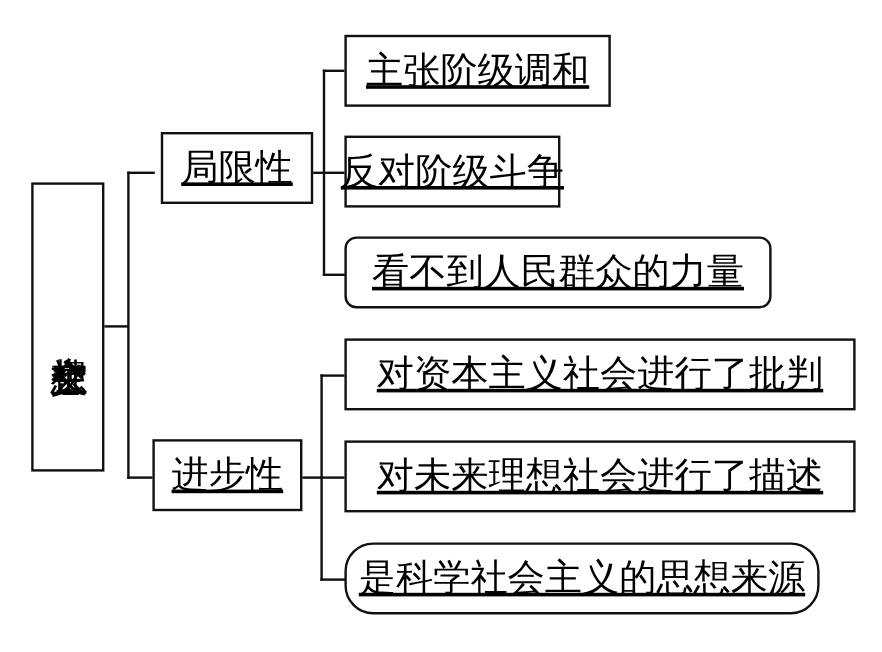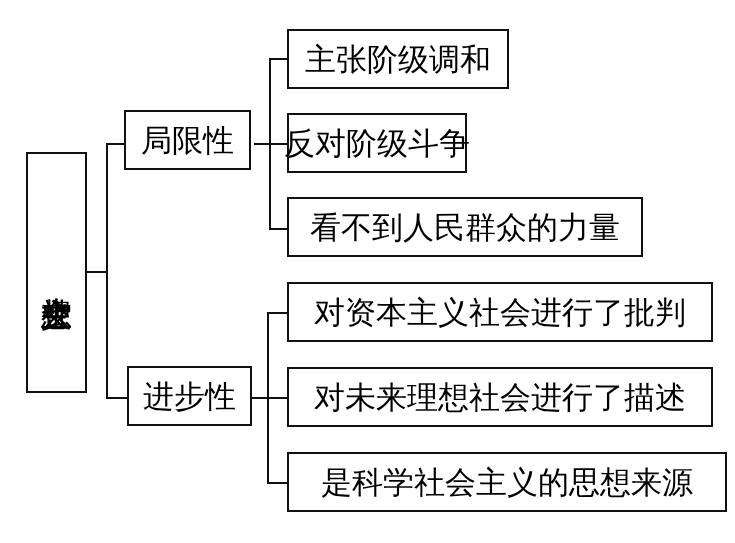--- a/index.html
+++ b/index.html
@@ -17,49 +17,50 @@
     }
     .box {
       position: absolute;
       border: 2px solid #111111;
       box-sizing: border-box;
       background: #ffffff;
       display: flex;
       align-items: center;
       justify-content: center;
       white-space: nowrap;
+      text-decoration: underline;
     }
     .box span {
       font-size: 31px;
       line-height: 1;
       letter-spacing: 0px;
     }
     .root {
       left: 26px;
       top: 152px;
       width: 61px;
       height: 241px;
       flex-direction: column;
     }
     .root-text {
       writing-mode: vertical-rl;
       text-orientation: upright;
       font-size: 31px;
       letter-spacing: 6px;
     }
     .mid { height: 60px; }
-    .mid-1 { left: 124px; top: 110px; width: 127px; }
+    .mid-1 { left: 134px; top: 110px; width: 127px; }
     .mid-2 { left: 127px; top: 366px; width: 125px; }
     .leaf { height: 60px; left: 287px; }
     .leaf-1 { top: 29px; width: 222px; }
     .leaf-2 { top: 113px; width: 180px; }
-    .leaf-3 { top: 197px; width: 426px; width: 356px; }
+    .leaf-3 { top: 197px; width: 426px; width: 356px; border-radius: 10px; }
     .leaf-4 { top: 282px; width: 426px; align-items: center; }
     .leaf-5 { top: 367px; width: 426px; text-align: right; }
-    .leaf-6 { top: 452px; width: 440px; }
+    .leaf-6 { top: 452px; width: 396px; border-radius: 24px; }
     .line {
       position: absolute;
       background: #111111;
     }
   </style>
 </head>
 <body>
 
 <div class="line" style="left:86px; top:271px; width:21px; height:2px;"></div>
 <div class="line" style="left:106px; top:143px; width:2px; height:256px;"></div>

